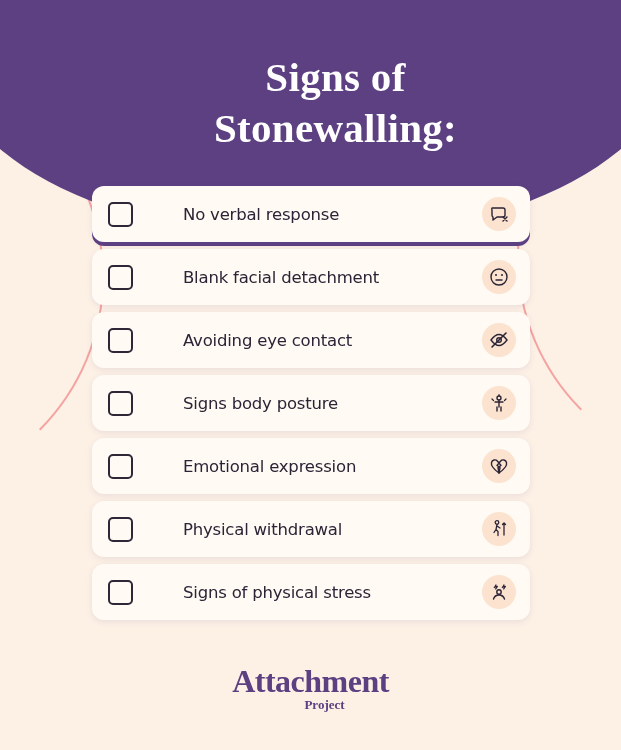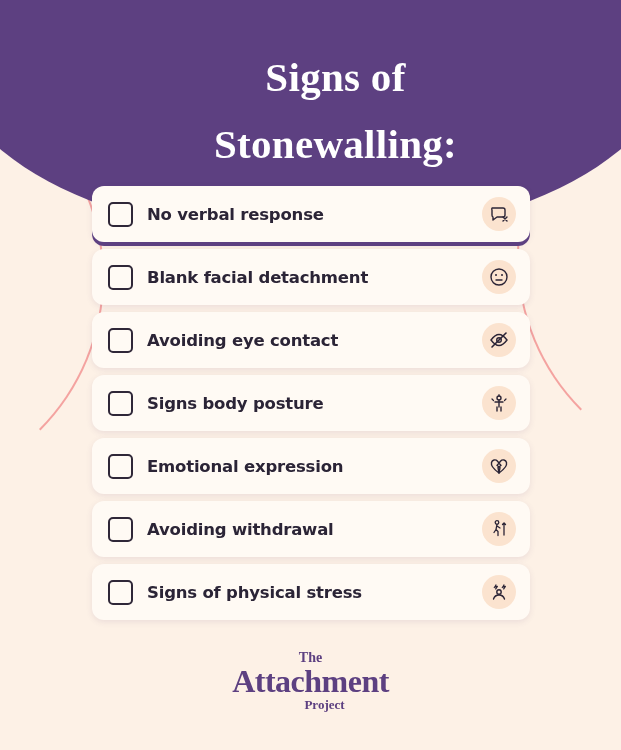--- a/index.html
+++ b/index.html
@@ -67,21 +67,20 @@
     font-size: 41px;
     line-height: 51px;
     color: #ffffff;
     letter-spacing: 0.3px;
     display: block;
   }
   .title-line-2 {
     position: relative;
     display: inline-block;
     padding: 0 4px;
-    margin-top: 16px;
   }
   .title-underline {
     position: absolute;
     left: 50%;
     transform: translateX(-50%);
     top: 134px;
     width: 264px;
     height: 14px;
     background: #44305f;
     z-index: -1;
@@ -115,26 +114,27 @@
     height: 21px;
     min-width: 21px;
     border: 2px solid #2f2738;
     border-radius: 5px;
     background: transparent;
     margin-right: 14px;
   }
   .row-label {
     font-family: "DejaVu Sans", sans-serif;
     font-size: 16.5px;
-    font-weight: bold;
+    font-weight: normal;
     color: #2b2436;
     letter-spacing: -0.2px;
     flex: 1;
     white-space: nowrap;
     overflow: hidden;
+    margin-left: 36px;
   }
   .icon-badge {
     width: 34px;
     height: 34px;
     min-width: 34px;
     border-radius: 50%;
     background: #fbe3cf;
     display: flex;
     align-items: center;
     justify-content: center;
@@ -246,21 +246,21 @@
     <div class="icon-badge">
       <svg width="22" height="22" viewBox="0 0 22 22">
         <path d="M11 18 C4 13 3 9.5 3.5 7.5 C4.2 4.8 7.6 4 9.3 6 L11 8 L9 10.5 L12 12.5 L11 18 Z" fill="none" stroke="#2b2436" stroke-width="1.4" stroke-linejoin="round"></path>
         <path d="M11 18 C18 13 19 9.5 18.5 7.5 C17.8 4.8 14.4 4 12.7 6 L11 8 L13 10.5 L10 12.5 L11 18 Z" fill="none" stroke="#2b2436" stroke-width="1.4" stroke-linejoin="round"></path>
       </svg>
     </div>
   </div>
 
   <div class="row">
     <div class="checkbox"></div>
-    <div class="row-label">Avoiding withdrawal</div>
+    <div class="row-label">Physical withdrawal</div>
     <div class="icon-badge">
       <svg width="22" height="22" viewBox="0 0 22 22">
         <circle cx="9" cy="4.5" r="1.8" fill="none" stroke="#2b2436" stroke-width="1.3"></circle>
         <path d="M9 6.5 l-1 5 l2 2 l0 4 M8 11.5 l-2 3 M9 8 l3 2" stroke="#2b2436" stroke-width="1.3" stroke-linecap="round" fill="none"></path>
         <path d="M16 5 v12 M14.5 6.5 l1.5 -1.5 l1.5 1.5" stroke="#2b2436" stroke-width="1.3" stroke-linecap="round" fill="none"></path>
       </svg>
     </div>
   </div>
 
   <div class="row">
@@ -272,16 +272,15 @@
         <path d="M5.5 18 c1 -3 3 -4 5.5 -4 c2.5 0 4.5 1 5.5 4" fill="none" stroke="#2b2436" stroke-width="1.4" stroke-linecap="round"></path>
         <path d="M6 7 l2 -3 l-0.6 2 l2 -0.6 l-2 3" fill="none" stroke="#2b2436" stroke-width="1.2" stroke-linejoin="round"></path>
         <path d="M14 7 l2 -3 l-0.6 2 l2 -0.6 l-2 3" fill="none" stroke="#2b2436" stroke-width="1.2" stroke-linejoin="round"></path>
       </svg>
     </div>
   </div>
 
 </div>
 
 <div class="footer">
-  <span class="logo-the">The</span>
   <span class="logo-main">Attachment</span>
   <span class="logo-sub">Project</span>
 </div>
 
 </body></html>

